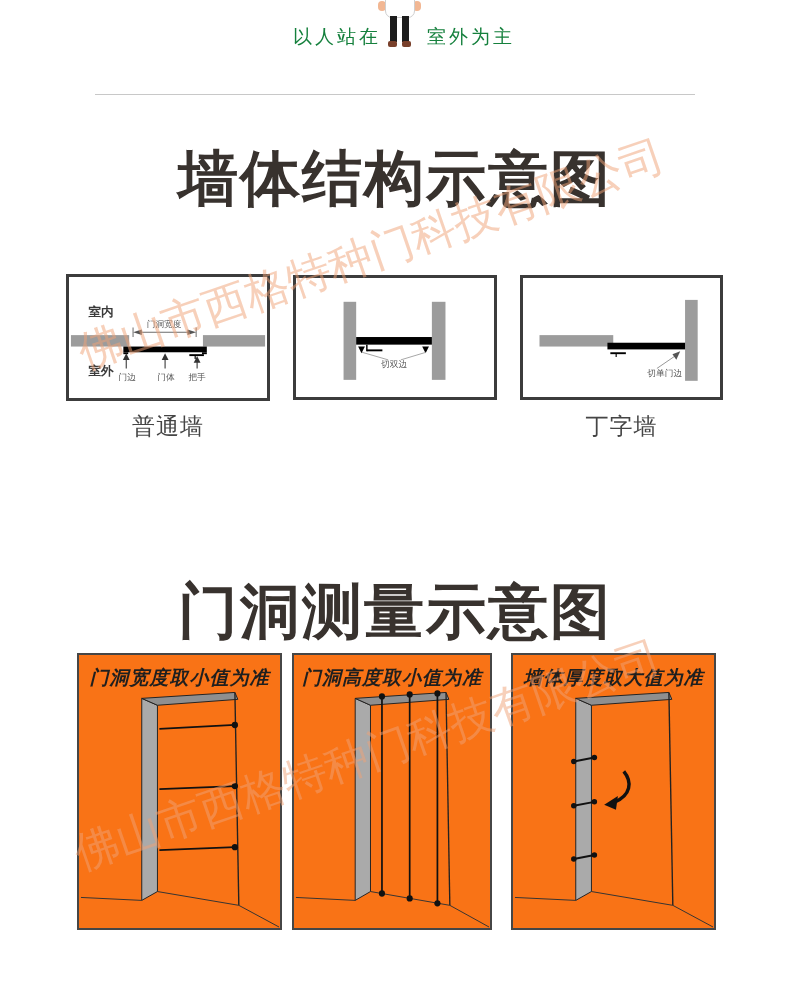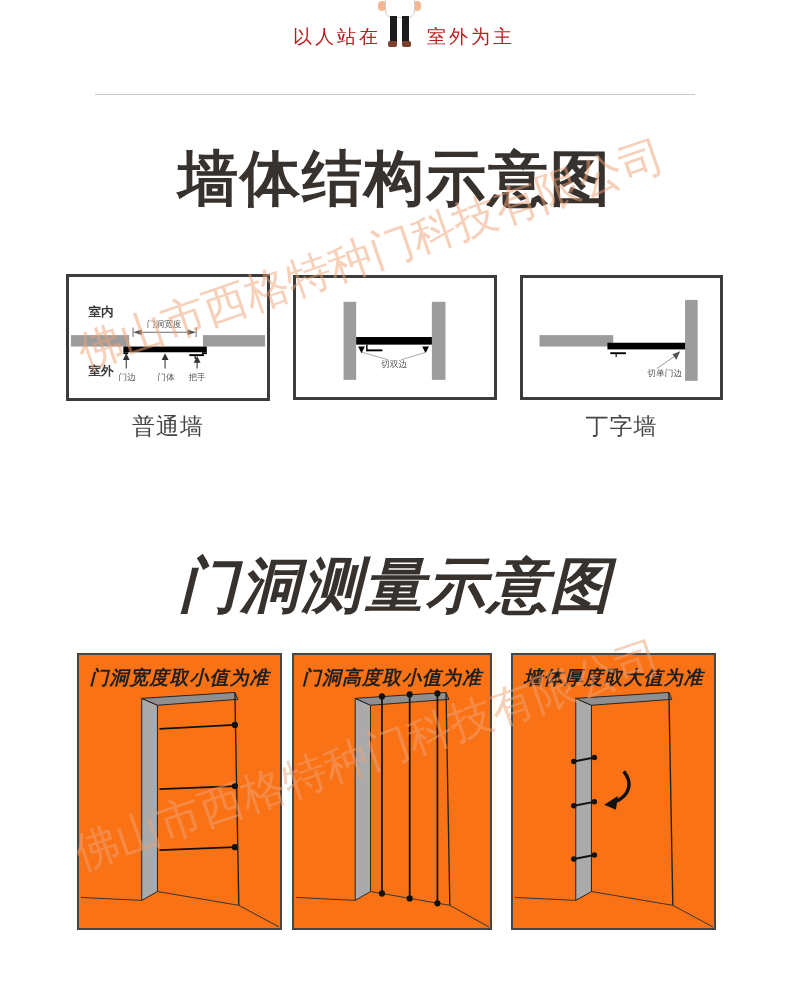--- a/index.html
+++ b/index.html
@@ -1,36 +1,36 @@
 <!DOCTYPE html>
 <html><head>
 <meta charset="utf-8">
 <style>
   html,body{margin:0;padding:0;background:#fff;}
   #canvas{position:relative;width:790px;height:999px;background:#fff;overflow:hidden;margin:0 auto;
           font-family:"Liberation Sans","DejaVu Sans",sans-serif;}
   
-  .topcap{position:absolute;top:24px;font-size:19px;letter-spacing:3px;color:#b91c1c;font-family:Liberation Mono, monospace;}
+  .topcap{position:absolute;top:24px;font-size:19px;letter-spacing:3px;color:#15803d;font-family:Liberation Mono, monospace;}
   #cap-left{left:293px;}
   #cap-right{left:427px;}
   #person{position:absolute;left:378px;top:0;width:44px;height:50px;}
   #person .shirt{position:absolute;left:7px;top:-9px;width:28px;height:25px;background:#fff;
                  border:1px solid #cfcfcf;border-radius:0 0 7px 7px;}
   #person .hand{position:absolute;top:1px;width:8px;height:10px;background:#f2b793;border-radius:4px;}
   #person .hand.l{left:0;} #person .hand.r{right:1px;}
   #person .leg{position:absolute;top:16px;width:7px;height:26px;background:#1c1c1c;}
   #person .leg.l{left:12px;} #person .leg.r{left:24px;}
   #person .shoe{position:absolute;top:41px;width:9px;height:6px;background:#79402b;border-radius:2px;}
   #person .shoe.l{left:10px;} #person .shoe.r{left:24px;}
   .divider{position:absolute;left:95px;top:94px;width:600px;height:1px;background:#c8c8c8;}
   
   .big-title{position:absolute;left:0;width:790px;text-align:center;font-size:60px;font-weight:bold;
              color:#38322e;letter-spacing:2px;line-height:1.1;}
   #title-wall{top:146px;}
-  #title-measure{top:553px;font-style:italic;}
+  #title-measure{top:579px;}
   
   .wbox{position:absolute;border:3px solid #3c3c3c;background:#fff;box-sizing:border-box;}
   #wbox1{left:66px;top:274px;width:204px;height:127px;text-align:right;}
   #wbox2{left:293px;top:275px;width:204px;height:125px;}
   #wbox3{left:520px;top:275px;width:203px;height:125px;}
   .wbox svg{position:absolute;left:0;top:0;width:100%;height:100%;}
   .caption{position:absolute;top:411px;text-align:center;font-size:23px;color:#454545;letter-spacing:1px;}
   #cap1{left:66px;width:204px;} #cap2{left:293px;width:204px;} #cap3{left:520px;width:203px;}
   
   .mbox{position:absolute;top:653px;height:277px;border:2px solid #464646;background:#f97316;box-sizing:border-box;font-style:italic;}

